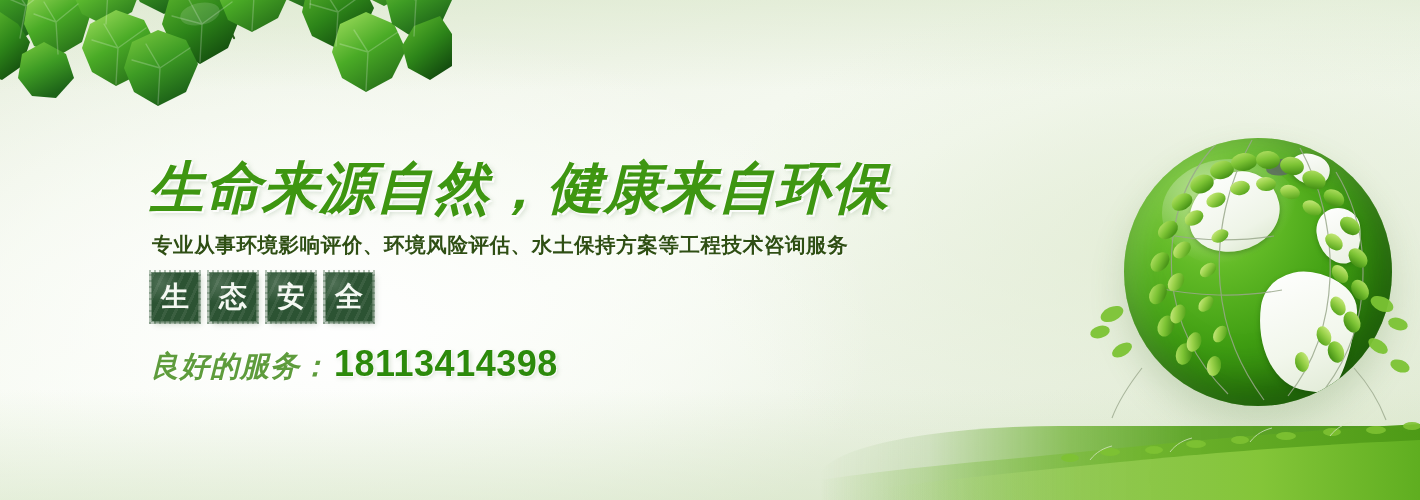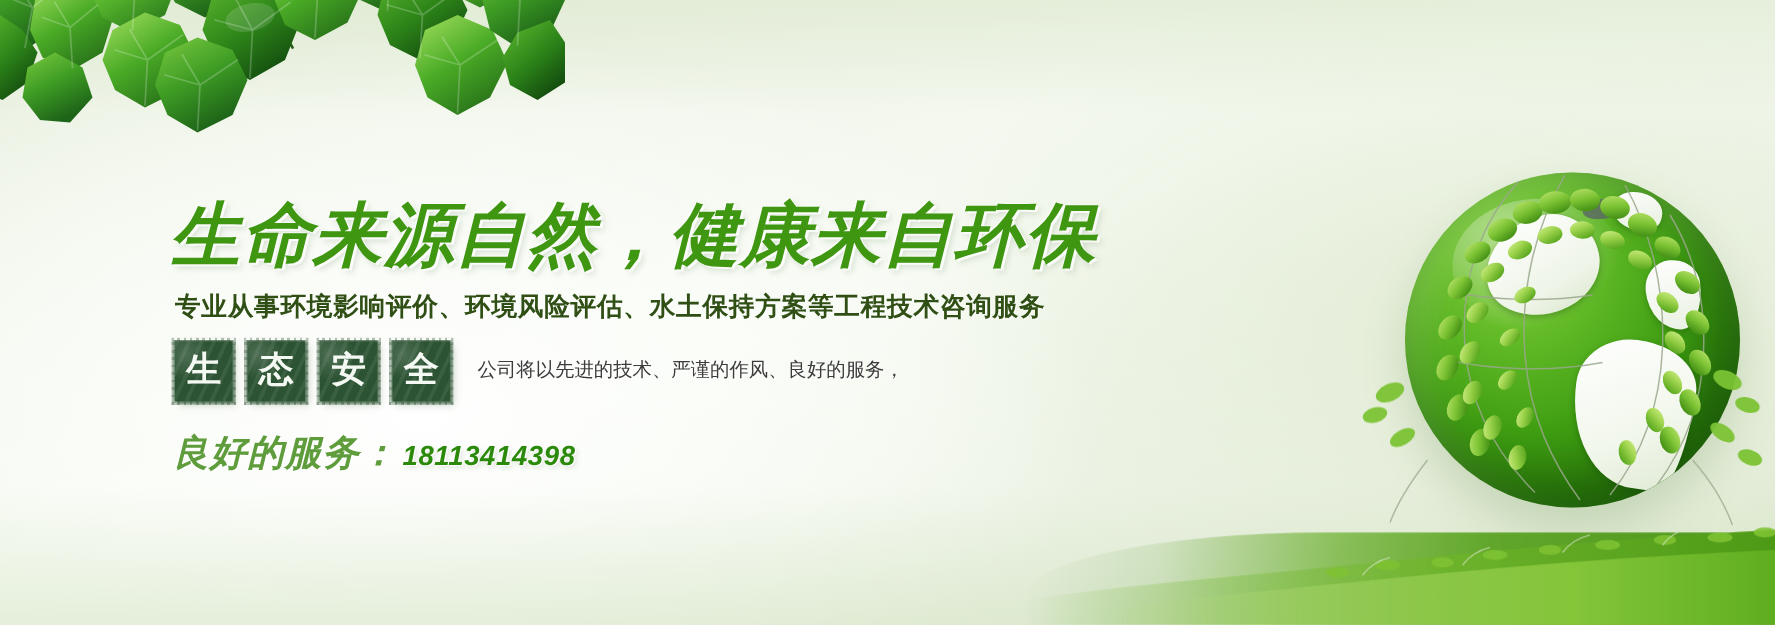--- a/index.html
+++ b/index.html
@@ -73,21 +73,21 @@
     position:absolute;left:0;bottom:0;width:600px;height:74px;
     background:linear-gradient(to right, rgba(150,190,120,0) 0%, rgba(150,190,120,.25) 18%, rgba(108,176,48,.75) 42%, rgba(90,163,34,.95) 62%, rgba(76,150,26,1) 100%);
     border-radius:40% 8% 0 0/70% 26% 0 0;
   }
   .ground .shadow{
     position:absolute;right:30px;bottom:8px;width:260px;height:30px;border-radius:50%;
     background:radial-gradient(ellipse at 50% 50%, rgba(25,60,12,.55), rgba(25,60,12,0) 72%);
   }
 
   
-  .content{position:absolute;left:136px;top:158px;width:760px;}
+  .content{position:absolute;left:148px;top:158px;width:760px;}
 
   .headline{
     font-family:"Liberation Sans","DejaVu Sans",sans-serif;
     font-size:56px;line-height:1.06;font-weight:bold;font-style:italic;
     letter-spacing:1px;white-space:nowrap;margin:0;
     color:#3e9611;
     text-shadow:2px 2px 0 rgba(255,255,255,.85), -1px -1px 0 rgba(255,255,255,.5), 3px 3px 5px rgba(120,150,110,.28);
   }
   .subhead{
     margin:14px 0 12px 4px;font-size:20.5px;font-weight:bold;letter-spacing:.6px;
@@ -127,21 +127,21 @@
   }
   .slogan{margin-left:22px;color:#3c3c3c;font-size:15.5px;line-height:1.72;white-space:nowrap;
     text-shadow:1px 1px 0 rgba(255,255,255,.7);}
 
   .hotline{margin-top:22px;margin-left:2px;white-space:nowrap;}
   .hotline .lab{
     font-size:29px;font-style:italic;font-weight:bold;color:#5e9c3c;letter-spacing:1px;
     text-shadow:1px 1px 0 rgba(255,255,255,.85);
   }
   .hotline .num{
-    font-size:22px;font-style:italic;font-weight:bold;color:#2c8a0b;letter-spacing:.5px;
+    font-size:36px;font-weight:bold;color:#2c8a0b;letter-spacing:.5px;
     margin-left:4px;
     text-shadow:1px 1px 0 rgba(255,255,255,.85), 2px 2px 4px rgba(120,150,110,.25);
   }
 </style>
 </head>
 <body>
 
 <div class="banner">
 
   <div class="vig"></div>
@@ -385,21 +385,20 @@
         </div>
         <div class="stamp">
           <span>安</span>
         </div>
         <div class="stamp">
           <span>全</span>
         </div>
       </div>
 
       <div class="slogan">
-        <div>公司将以先进的技术、严谨的作风、良好的服务，</div>
       </div>
     </div>
 
     <div class="hotline">
       <span class="lab">良好的服务：</span><span class="num">18113414398</span>
     </div>
 
   </div>
 </div>
 

